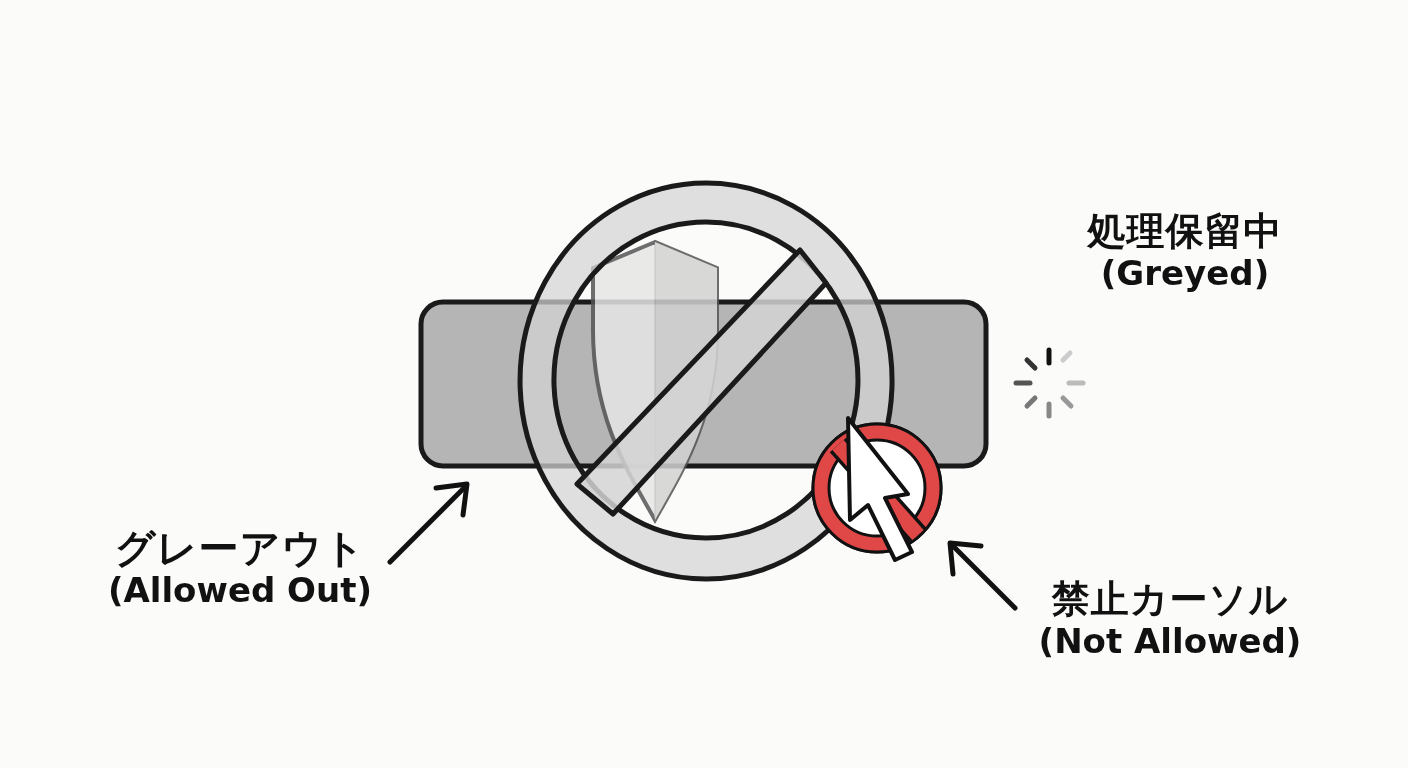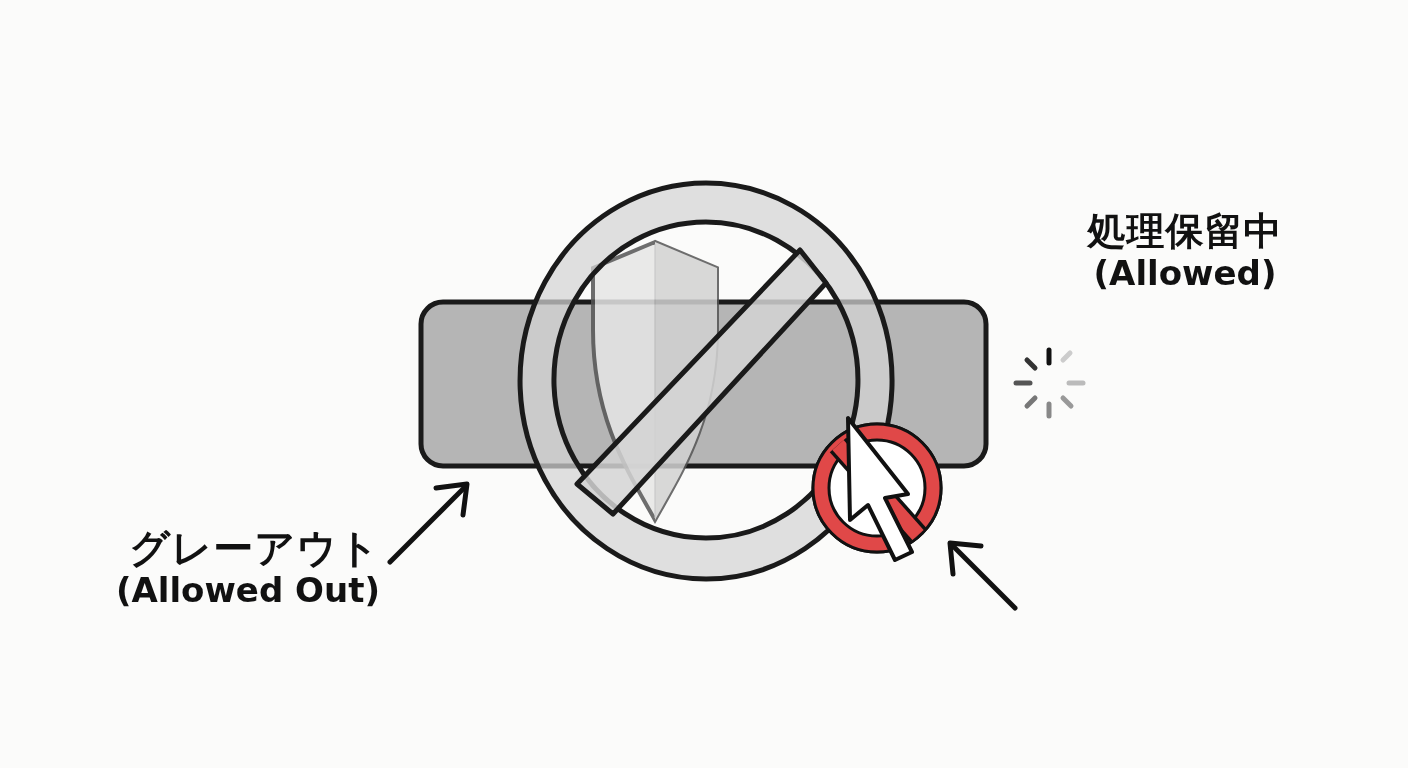--- a/index.html
+++ b/index.html
@@ -13,21 +13,21 @@
   .label {
     position: absolute;
     color: #111;
     font-weight: bold;
     text-align: center;
     line-height: 1.15;
   }
   .label .jp { display: block; font-size: 38px; letter-spacing: 1px; }
   .label .en { display: block; font-size: 34px; }
   #lbl-pending { left: 1070px; top: 210px; width: 230px; }
-  #lbl-greyed { left: 100px; top: 525px; width: 280px; text-align: right; }
+  #lbl-greyed { left: 100px; top: 525px; width: 280px; text-align: center; }
   #lbl-greyed .jp { font-size: 40px; }
   #lbl-notallowed { left: 1020px; top: 578px; width: 300px; }
   svg { position: absolute; left: 0; top: 0; }
 </style>
 </head>
 <body>
 
 <div class="canvas">
   <svg width="1408" height="768" viewBox="0 0 1408 768">
 
@@ -74,21 +74,25 @@
       <polyline points="436,488 467,484 463,515"></polyline>
     </g>
     <g stroke="#111" stroke-width="5" fill="none" stroke-linecap="round" stroke-linejoin="round">
       <line x1="1015" y1="608" x2="952" y2="545"></line>
       <polyline points="981,546 950,543 953,574"></polyline>
     </g>
   </svg>
 
   <div class="label" id="lbl-pending">
     <span class="jp">処理保留中</span>
-    <span class="en">(Allowed)</span>
+    <span class="en">(Greyed)</span>
   </div>
 
   <div class="label" id="lbl-greyed">
     <span class="jp">グレーアウト</span>
     <span class="en">(Allowed Out)</span>
   </div>
 
+  <div class="label" id="lbl-notallowed">
+    <span class="jp">禁止カーソル</span>
+    <span class="en">(Not Allowed)</span>
+  </div>
 </div>
 
 </body></html>

